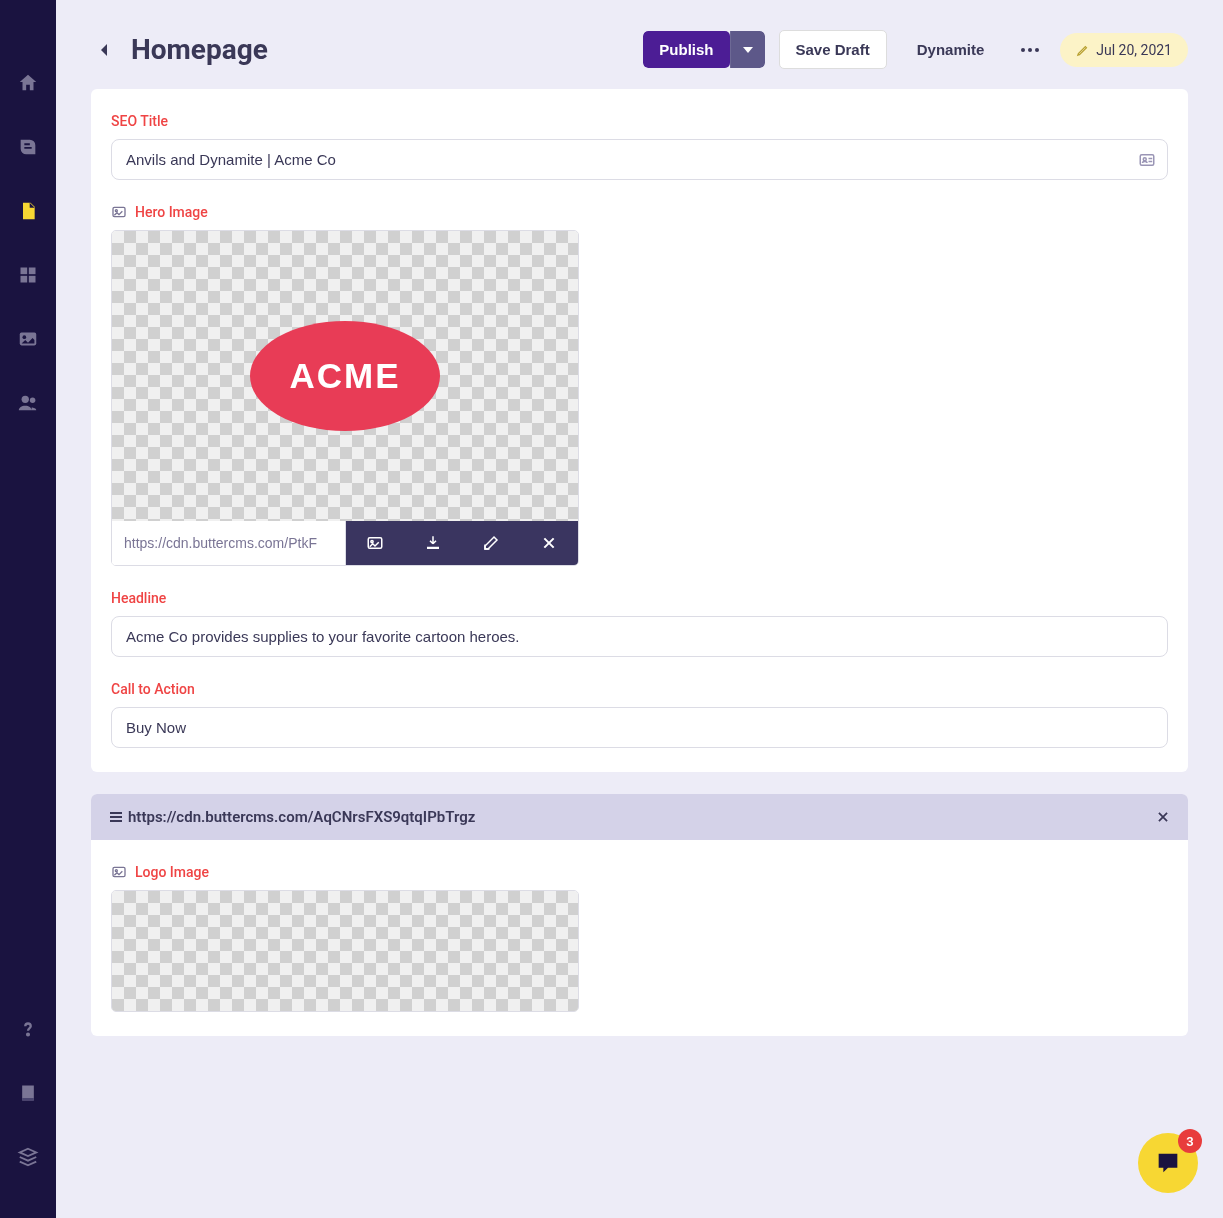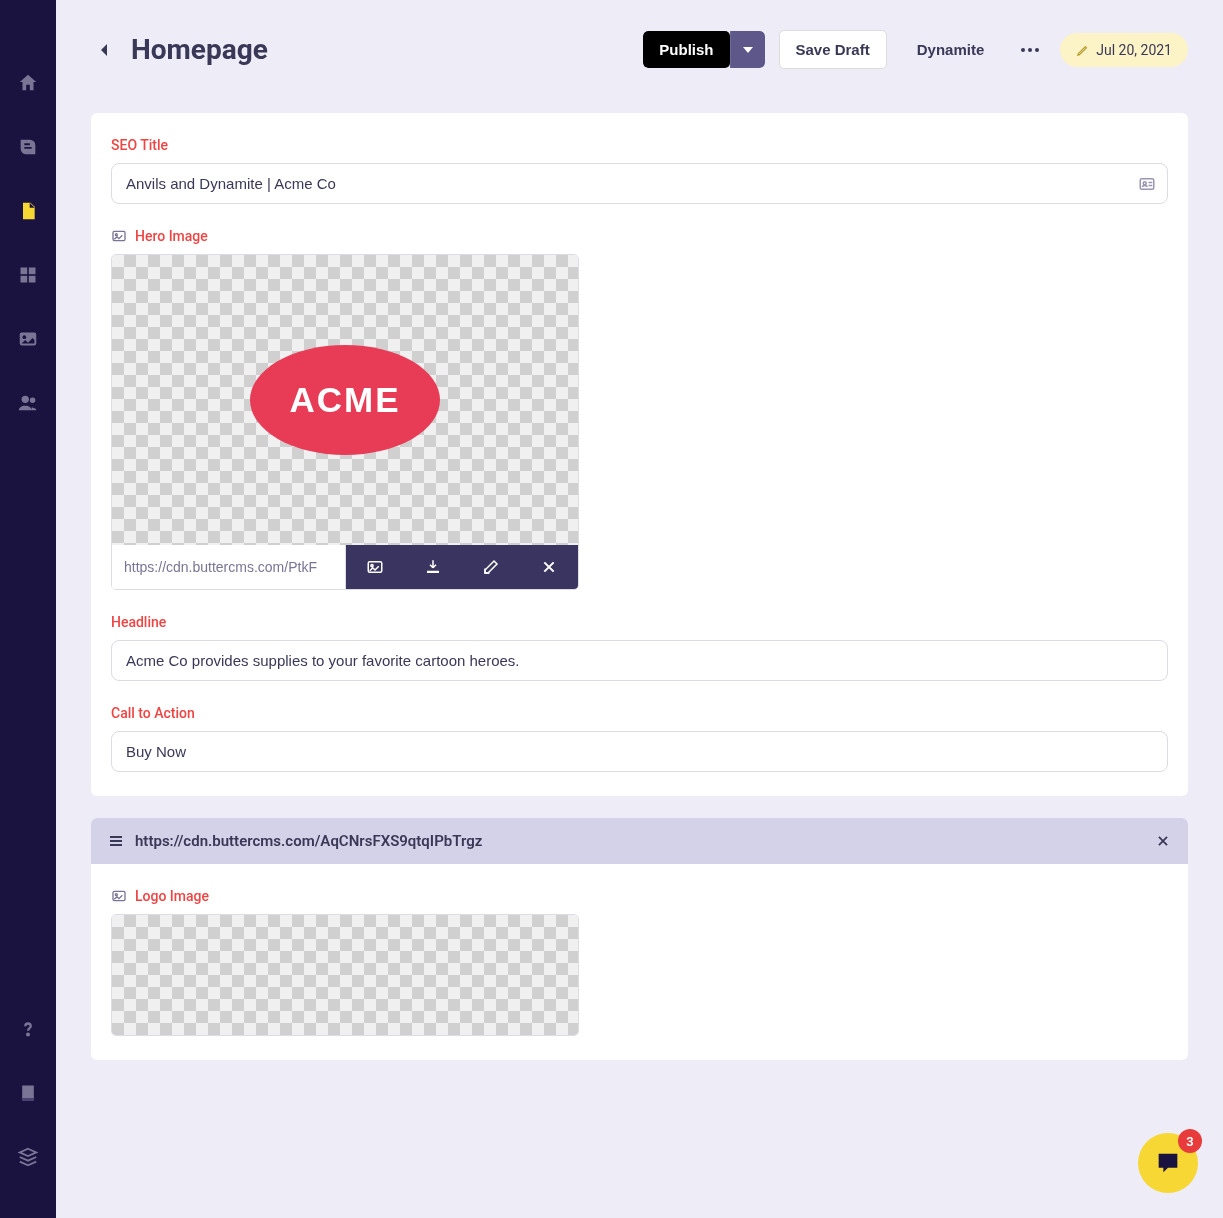--- a/index.html
+++ b/index.html
@@ -6,25 +6,25 @@
 body { font-family: -apple-system, BlinkMacSystemFont, "Segoe UI", Roboto, sans-serif; background: #edecf7; color: #3a3857; width: 1223px; height: 1218px; overflow: hidden; position: relative; }
 
 .sidebar { position: fixed; left: 0; top: 0; width: 56px; height: 100%; background: #1a1340; display: flex; flex-direction: column; align-items: center; padding-top: 65px; }
 .sidebar-item { width: 36px; height: 36px; display: flex; align-items: center; justify-content: center; margin-bottom: 28px; color: #7a7595; cursor: pointer; }
 .sidebar-item.active { color: #f7d733; }
 .sidebar-bottom { position: absolute; bottom: 15px; display: flex; flex-direction: column; align-items: center; }
 .sidebar-bottom .sidebar-item { margin-bottom: 28px; }
 
 .main { margin-left: 56px; padding: 30px 35px; }
 
-.topbar { display: flex; align-items: center; gap: 14px; margin-bottom: 44px; }
+.topbar { display: flex; align-items: center; gap: 14px; margin-bottom: 20px; }
 .back-btn { font-size: 18px; font-weight: bold; color: #3a3857; cursor: pointer; padding: 4px 8px; }
 .page-title { font-size: 28px; font-weight: 700; color: #3a3857; margin-right: auto; }
 .btn { padding: 10px 16px; border-radius: 5px; font-size: 15px; font-weight: 600; cursor: pointer; border: none; }
-.btn-publish { background: #000000; color: #fff; display: flex; align-items: center; }
+.btn-publish { background: #4c1d95; color: #fff; display: flex; align-items: center; }
 .btn-publish-main { padding: 10px 16px; }
 .btn-publish-drop { background: #5d5889; padding: 10px 12px; border-left: 1px solid rgba(255,255,255,0.1); border-radius: 0 5px 5px 0; }
 .btn-publish-group { display: flex; border-radius: 5px; overflow: hidden; }
 .btn-draft { background: #fff; color: #3a3857; border: 1px solid #ddd; }
 .btn-preview { background: transparent; color: #3a3857; }
 .btn-more { background: transparent; color: #3a3857; padding: 8px 6px; }
 .date-badge { background: #fcf3c7; color: #3a3857; border-radius: 20px; padding: 9px 16px; font-size: 14px; display: flex; align-items: center; gap: 6px; }
 
 .card { background: #fff; border-radius: 6px; padding: 24px 20px; margin-bottom: 22px; }
 .field { margin-bottom: 24px; }
@@ -49,21 +49,21 @@
 .hero-inner { width: 100%; height: 100%; display: flex; align-items: center; justify-content: center; }
 .hero-toolbar { display: flex; background: #fff; }
 .hero-url { flex: 1; padding: 11px 12px; font-size: 14px; color: #7a7595; border: none; border-right: 1px solid #dcdce5; min-width: 0; }
 .hero-actions { display: flex; background: #3a3560; }
 .hero-act-btn { width: 58px; height: 44px; display: flex; align-items: center; justify-content: center; color: #fff; cursor: pointer; }
 
 .section-title-row { display: flex; align-items: center; gap: 8px; margin-bottom: 16px; }
 .section-title { font-size: 18px; font-weight: 700; color: #3a3857; }
 
 .repeater-card { background: #fff; border-radius: 6px; overflow: hidden; }
-.repeater-header { background: #d4d2e8; padding: 14px 18px; display: flex; align-items: center; gap: 12px; font-size: 15px; color: #3a3857; font-weight: 600; }
+.repeater-header { background: #d4d2e8; padding: 14px 18px; display: flex; align-items: center; gap: 5px; font-size: 15px; color: #3a3857; font-weight: 600; }
 .repeater-header .close { margin-left: auto; cursor: pointer; font-weight: bold; }
 .repeater-body { padding: 24px 20px; }
 
 .chat-bubble { position: fixed; bottom: 25px; right: 25px; width: 60px; height: 60px; background: #f7d733; border-radius: 50%; display: flex; align-items: center; justify-content: center; cursor: pointer; }
 .chat-badge { position: absolute; top: -4px; right: -4px; background: #e83c3c; color: #fff; width: 24px; height: 24px; border-radius: 50%; display: flex; align-items: center; justify-content: center; font-size: 13px; font-weight: 600; }
 
 svg { display: block; }
 </style>
 </head>
 <body>

